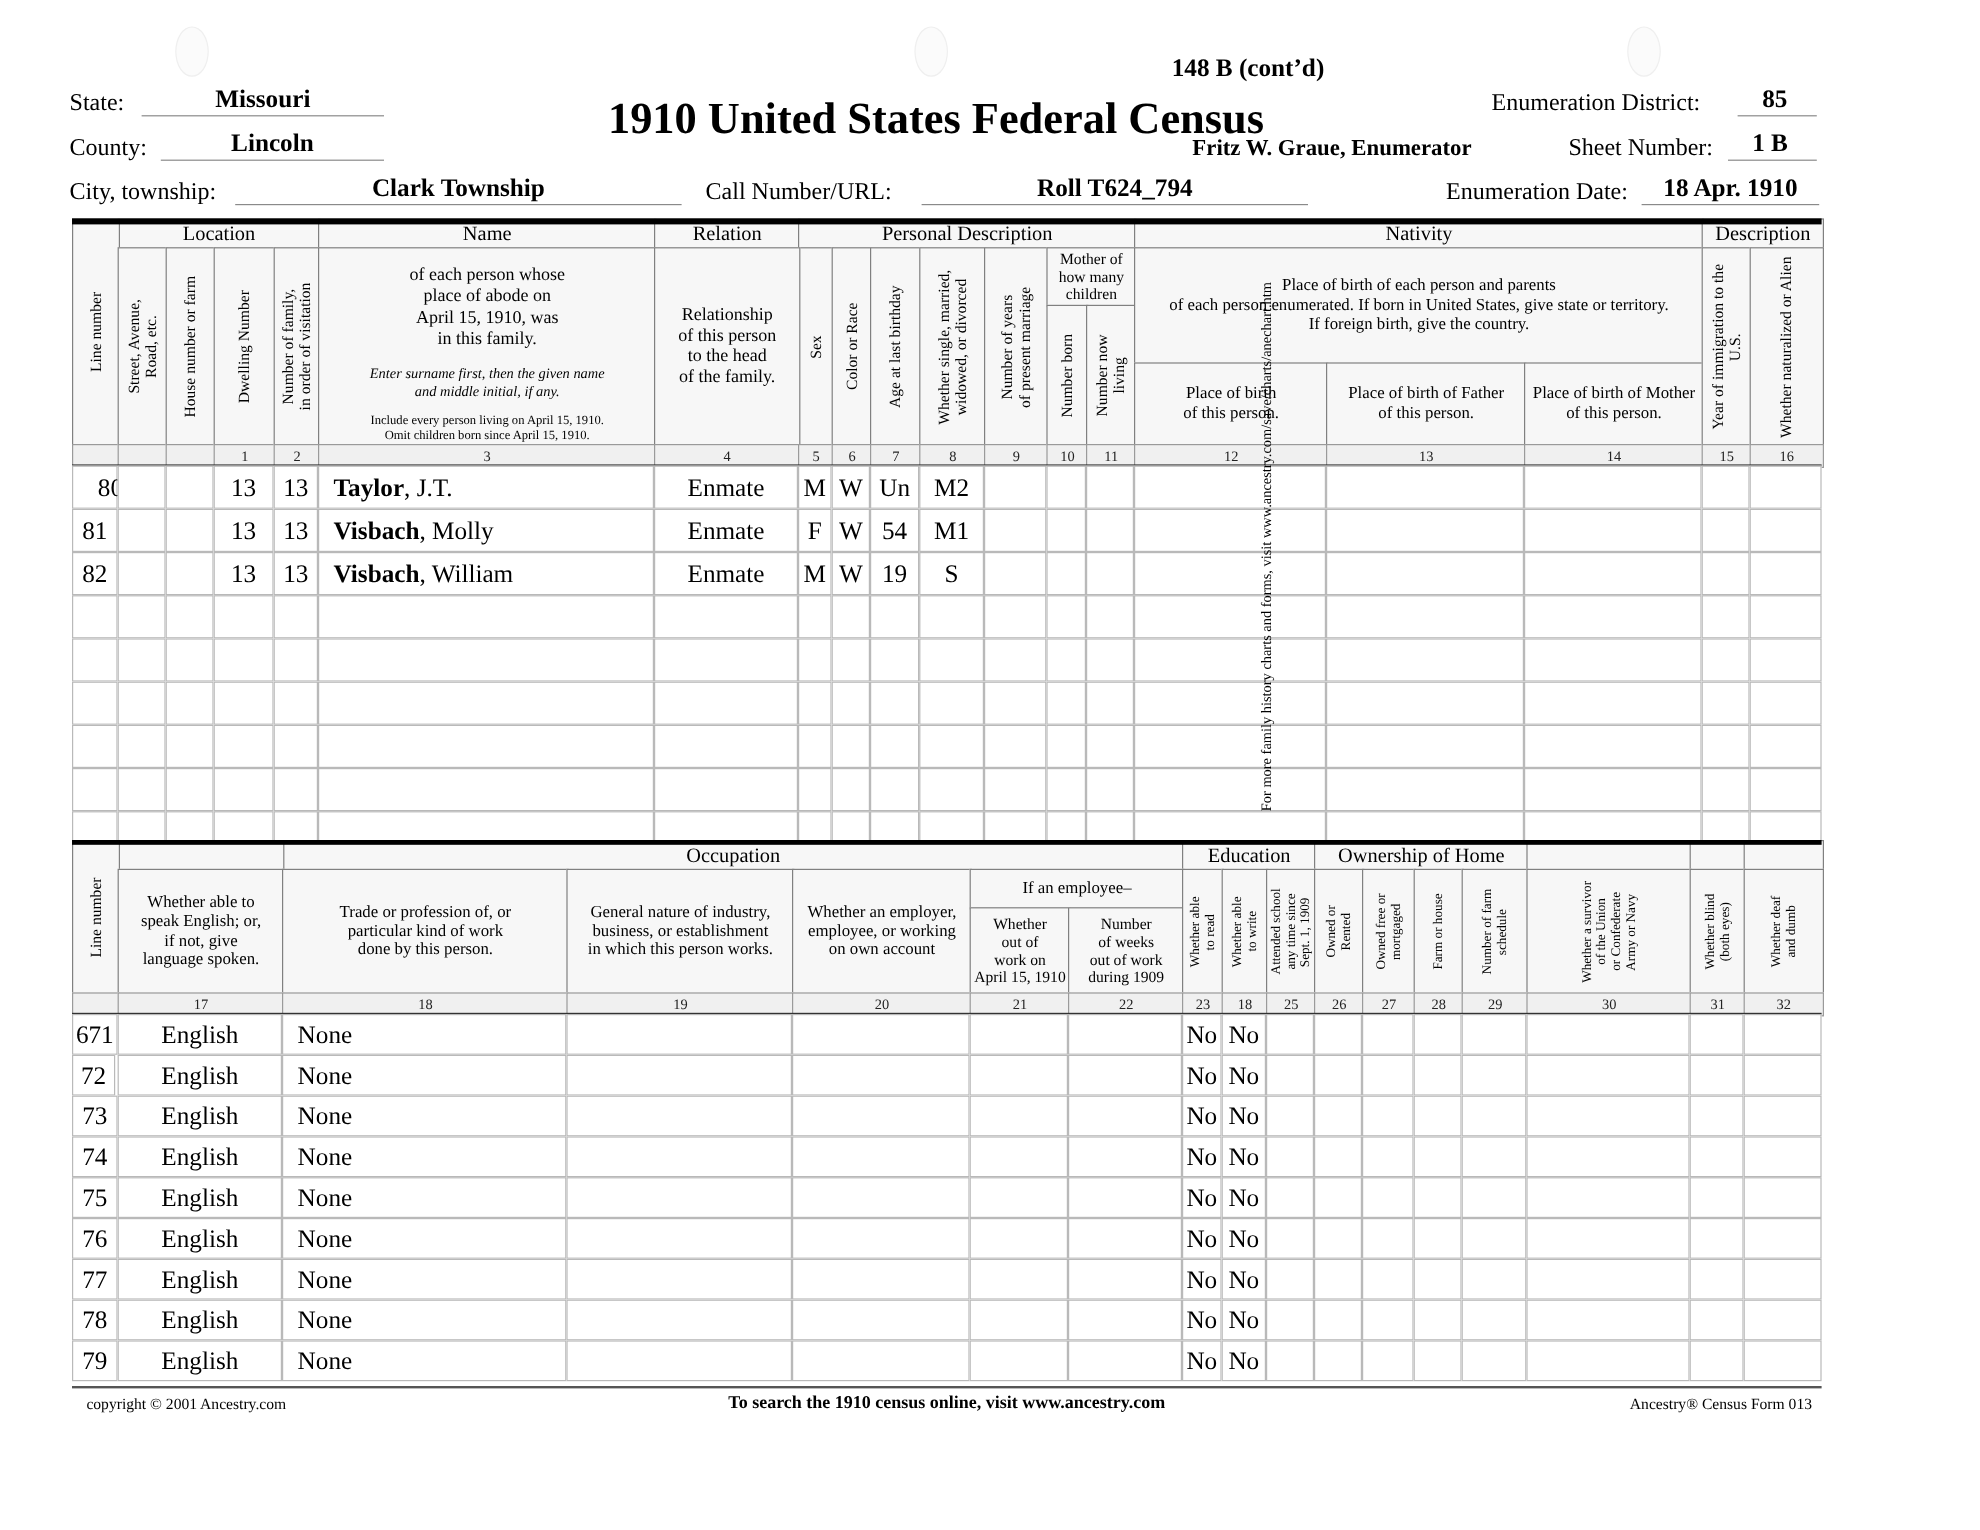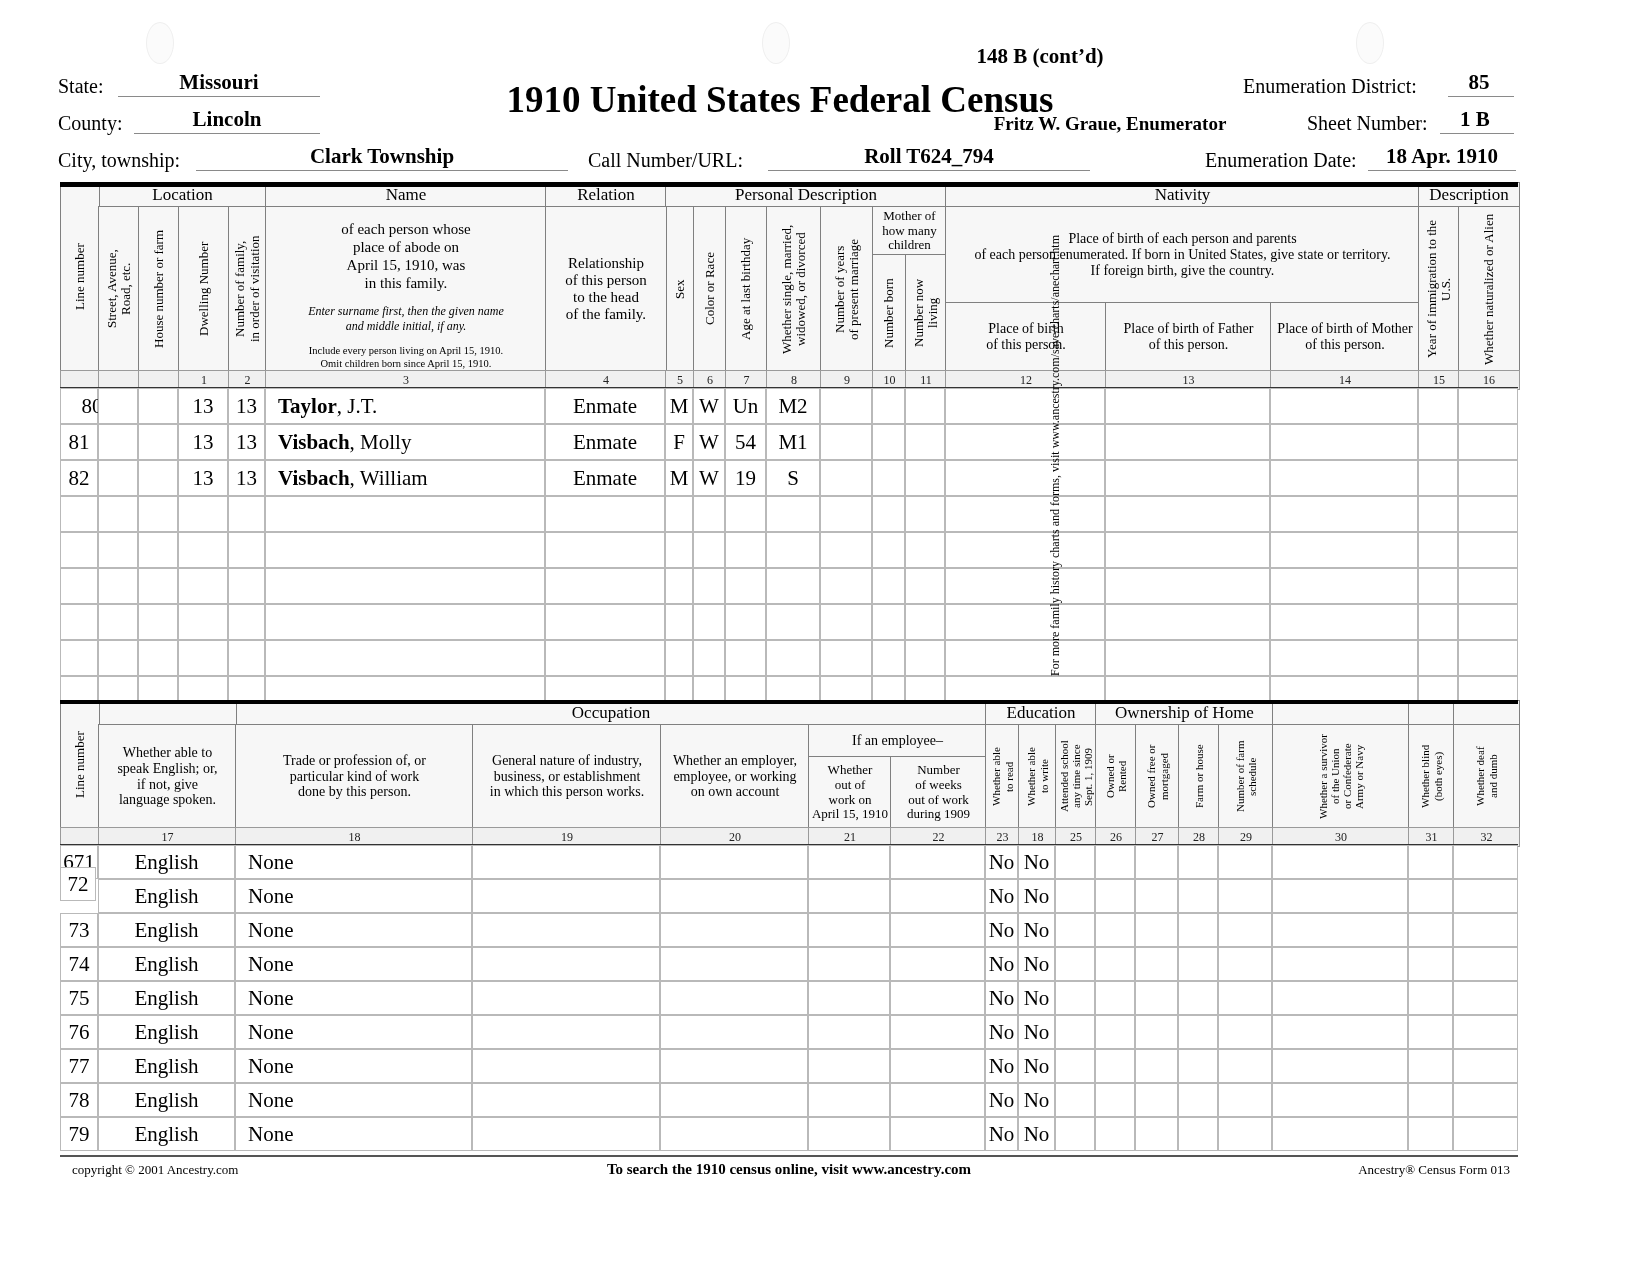--- a/index.html
+++ b/index.html
@@ -573,21 +573,21 @@
     <div class="datacell c" style="position: absolute; left: 925px; top: 145px; width: 33px; height: 34px;">No</div>
     <div class="datacell c" style="position: absolute; left: 958px; top: 145px; width: 37px; height: 34px;">No</div>
     <div class="datacell c" style="position: absolute; left: 995px; top: 145px; width: 40px; height: 34px;"></div>
     <div class="datacell c" style="position: absolute; left: 1035px; top: 145px; width: 40px; height: 34px;"></div>
     <div class="datacell c" style="position: absolute; left: 1075px; top: 145px; width: 43px; height: 34px;"></div>
     <div class="datacell c" style="position: absolute; left: 1118px; top: 145px; width: 40px; height: 34px;"></div>
     <div class="datacell c" style="position: absolute; left: 1158px; top: 145px; width: 54px; height: 34px;"></div>
     <div class="datacell c" style="position: absolute; left: 1212px; top: 145px; width: 136px; height: 34px;"></div>
     <div class="datacell c" style="position: absolute; left: 1348px; top: 145px; width: 45px; height: 34px;"></div>
     <div class="datacell c" style="position: absolute; left: 1393px; top: 145px; width: 65px; height: 34px;"></div>
-    <div class="datacell c" style="position: absolute; left: 0px; top: 167px; width: 36px; height: 34px;">72</div>
+    <div class="datacell c" style="position: absolute; left: 0px; top: 179px; width: 36px; height: 34px;">72</div>
     <div class="datacell c" style="position: absolute; left: 38px; top: 179px; width: 137px; height: 34px;">English</div>
     <div class="datacell l" style="position: absolute; left: 175px; top: 179px; width: 237px; height: 34px;">None</div>
     <div class="datacell c" style="position: absolute; left: 412px; top: 179px; width: 188px; height: 34px;"></div>
     <div class="datacell c" style="position: absolute; left: 600px; top: 179px; width: 148px; height: 34px;"></div>
     <div class="datacell c" style="position: absolute; left: 748px; top: 179px; width: 82px; height: 34px;"></div>
     <div class="datacell c" style="position: absolute; left: 830px; top: 179px; width: 95px; height: 34px;"></div>
     <div class="datacell c" style="position: absolute; left: 925px; top: 179px; width: 33px; height: 34px;">No</div>
     <div class="datacell c" style="position: absolute; left: 958px; top: 179px; width: 37px; height: 34px;">No</div>
     <div class="datacell c" style="position: absolute; left: 995px; top: 179px; width: 40px; height: 34px;"></div>
     <div class="datacell c" style="position: absolute; left: 1035px; top: 179px; width: 40px; height: 34px;"></div>

